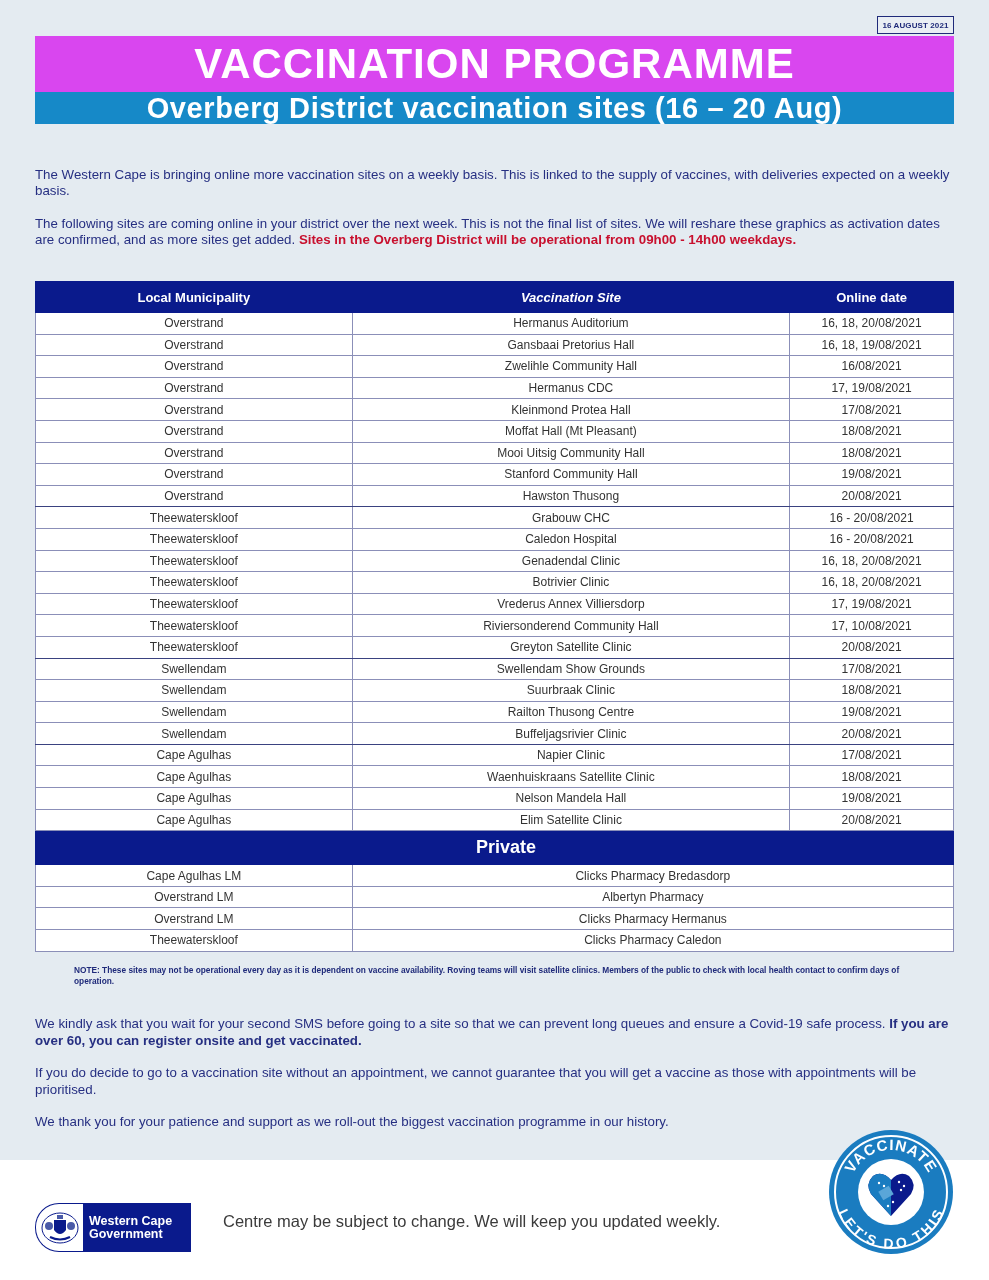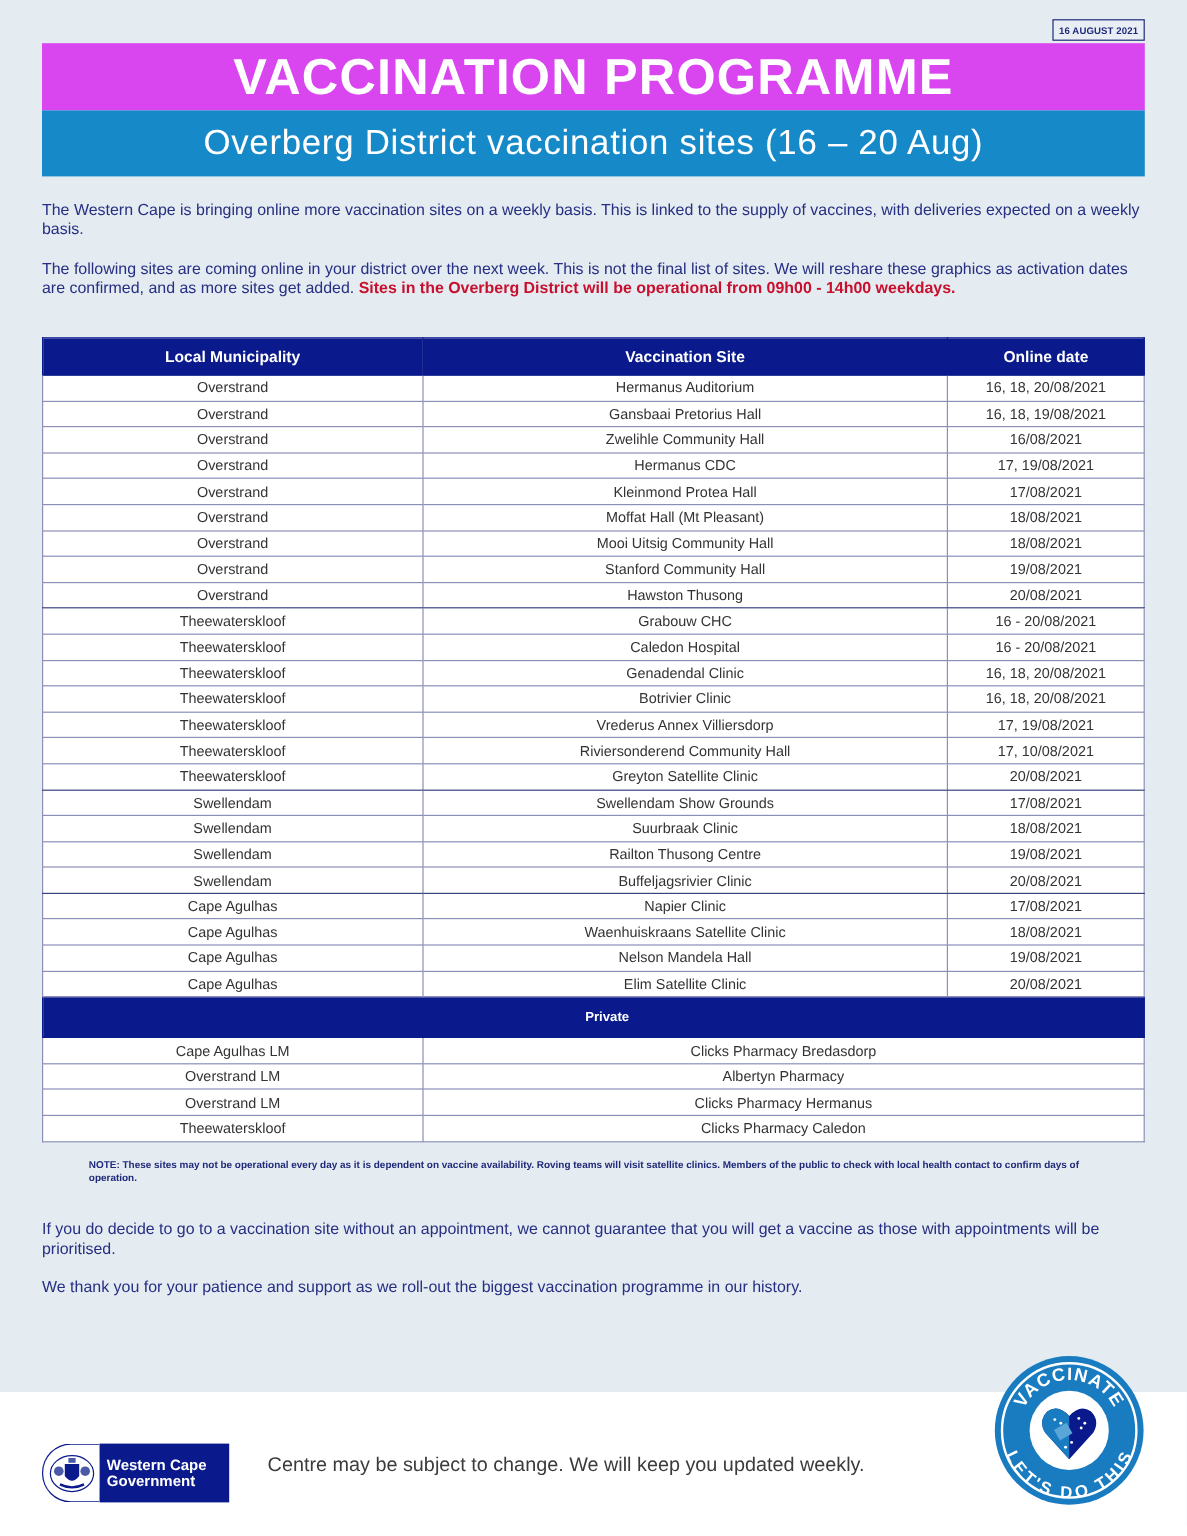--- a/index.html
+++ b/index.html
@@ -17,44 +17,44 @@
     font-size: 8px; font-weight: bold; color: #1f2a7a;
     display: flex; align-items: center; justify-content: center; letter-spacing: 0.1px;
   }
   .banner { position: absolute; left: 35px; top: 36px; width: 919px; }
   .banner-title {
     height: 56px; background: #d946ef; color: #fff;
     font-weight: bold; font-size: 42px; letter-spacing: 1px;
     display: flex; align-items: center; justify-content: center;
   }
   .banner-sub {
-    height: 55px; background: #1689c8; color: #fff;
-    font-weight: normal; font-size: 29px; letter-spacing: 0.6px;
+    height: 32px; background: #1689c8; color: #fff;
+    font-weight: bold; font-size: 29px; letter-spacing: 0.6px;
     display: flex; align-items: center; justify-content: center;
   }
   .intro { position: absolute; left: 35px; top: 167px; width: 925px; font-size: 13.3px; line-height: 16px; color: #262f82; }
   .intro p { margin-bottom: 17px; }
   .red { color: #c8102e; font-weight: bold; }
 
   table.sites {
     position: absolute; left: 35px; top: 281px; width: 919px;
     border-collapse: collapse; background: #fff; font-size: 12px; color: #333;
   }
   table.sites th {
     background: #0a1a8c; color: #fff; font-weight: bold; font-size: 13px;
     height: 31px; text-align: center; border: 1px solid #0a1a8c;
   }
   table.sites td {
     height: 21.6px; text-align: center; border: 1px solid #8b8fb8; padding: 0 4px;
   }
   table.sites tr.group-end td { border-bottom: 1.5px solid #3a4280; }
   table.sites th.private {
-    height: 34px; font-size: 11px; padding-left: 23px;
-  }
-  .c1 { width: 317px; } .c2 { width: 438px; } .c3 { width: 164px; }
+    height: 34px; font-size: 18px; padding-left: 23px;
+  }
+  .c1 { width: 317px; } .c2 { width: 438px; font-style: italic; } .c3 { width: 164px; }
 
   .note { position: absolute; left: 35px; top: 965px; width: 880px; font-size: 8.3px; font-weight: bold; color: #1f2a7a; line-height: 11px; padding-left: 39px; }
   .outro { position: absolute; left: 35px; top: 1016px; width: 925px; font-size: 13.3px; line-height: 16.5px; color: #262f82; }
   .outro p { margin-bottom: 16px; }
   .outro b { font-weight: bold; }
 
   .footer { position: absolute; left: 0; top: 1160px; width: 989px; height: 120px; background: #fff; }
   .logo {
     position: absolute; left: 35px; top: 36px; width: 156px; height: 63px;
     display: flex; align-items: center;
@@ -234,20 +234,21 @@
       <tr>
         <td>Theewaterskloof</td>
         <td colspan="2">Clicks Pharmacy Caledon</td>
       </tr>
     </tbody>
 </table>
 
 <div class="note">NOTE: These sites may not be operational every day as it is dependent on vaccine availability. Roving teams will visit satellite clinics. Members of the public to check with local health contact to confirm days of operation.</div>
 
 <div class="outro">
+  <p><span>We kindly ask that you wait for your second SMS before going to a site so that we can prevent long queues and ensure a Covid-19 safe process.  </span><b>If you are over 60, you can register onsite and get vaccinated.</b></p>
   <p>If you do decide to go to a vaccination site without an appointment, we cannot guarantee that you will get a vaccine as those with appointments will be prioritised.</p>
   <p>We thank you for your patience and support as we roll-out the biggest vaccination programme in our history.</p>
 </div>
 
 <div class="footer">
   <div class="logo">
     <div class="logo-crest">
       <svg width="40" height="36" viewBox="0 0 40 36">
         <ellipse cx="20" cy="18" rx="18" ry="15" fill="#fff" stroke="#0a1a8c" stroke-width="1"></ellipse>
         <path d="M14 10 L26 10 L26 20 Q20 28 14 20 Z" fill="#0a1a8c"></path>

